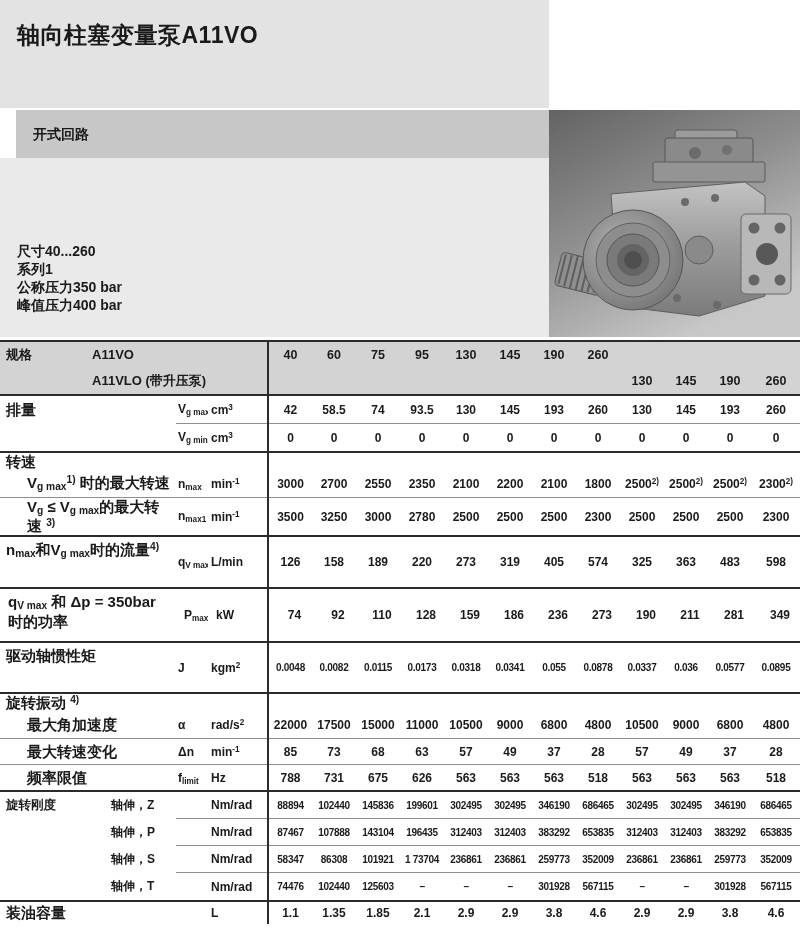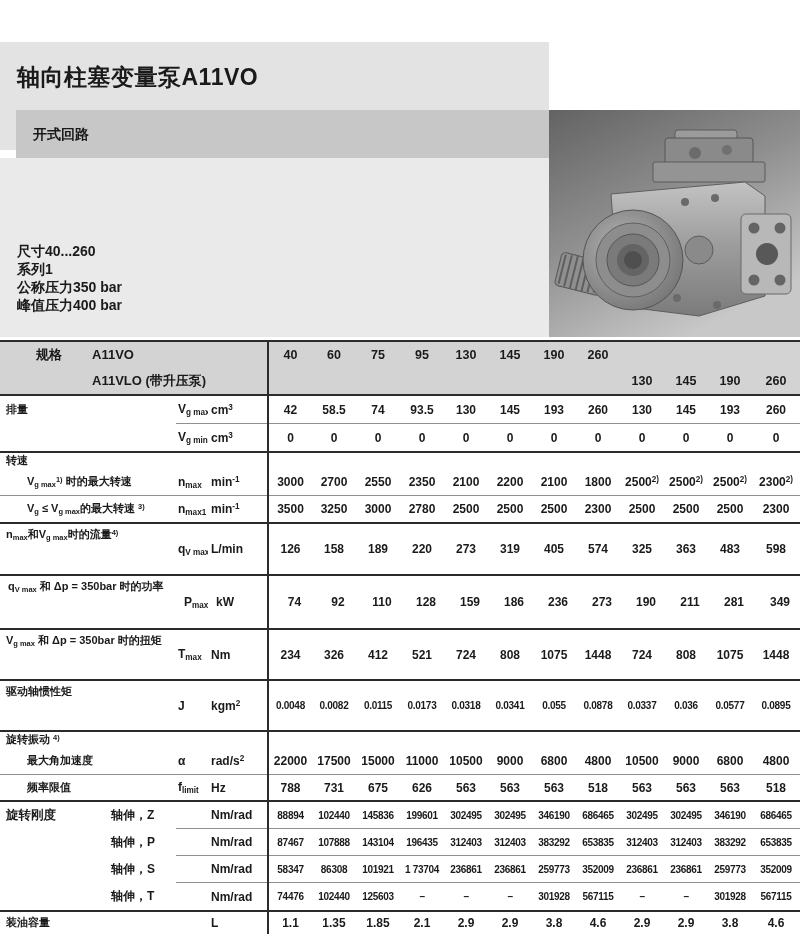--- a/index.html
+++ b/index.html
@@ -4,40 +4,40 @@
 <style>
   html,body{margin:0;padding:0;}
   body{
     width:800px;height:940px;position:relative;overflow:hidden;
     background:#ffffff;color:#1a1a1a;
     font-family:"Liberation Sans","DejaVu Sans",sans-serif;
   }
   sub{font-size:68%;vertical-align:-0.22em;letter-spacing:0;}
   sup{font-size:68%;vertical-align:0.45em;}
 
-  .band-title{position:absolute;left:0;top:0;width:549px;height:108px;background:#e3e3e3;margin-top:42px;}
+  .band-title{position:absolute;left:0;top:0;width:549px;height:108px;background:#e3e3e3;}
   .band-title h1{margin:0;padding:20px 0 0 17px;font-size:23px;font-weight:700;letter-spacing:.5px;}
 
   .band-circuit{position:absolute;left:16px;top:110px;width:549px;height:48px;background:#c7c7c7;}
   .band-circuit span{display:block;padding:16px 0 0 17px;font-size:14px;font-weight:700;}
 
   .band-info{position:absolute;left:0;top:158px;width:549px;height:179px;background:#eaeaea;}
   .spec-lines{position:absolute;left:17px;top:84px;font-size:14px;font-weight:700;line-height:18px;}
 
   .photo{position:absolute;left:549px;top:110px;width:251px;height:227px;}
 
   .tablewrap{position:absolute;left:0;top:340px;width:800px;}
   table{border-collapse:collapse;table-layout:fixed;width:800px;font-weight:700;border-top:2px solid #2b2b2b;}
   td{padding:0;vertical-align:middle;font-size:12px;overflow:hidden;white-space:nowrap;}
   tr.hdr td{background:#d3d3d3;}
   .hlab{padding-left:6px;}
-  .hcap{display:inline-block;width:86px;font-size:13px;text-align:center;}
+  .hcap{display:inline-block;width:86px;font-size:13px;}
   .hmodel{font-size:13px;}
   .hval{text-align:center;font-size:12.5px;}
-  .lab{padding-left:6px;padding-right:5px;font-size:11px;line-height:1.2;white-space:normal;}
+  .lab{padding-left:6px;padding-right:5px;font-size:15px;line-height:1.2;white-space:normal;}
   .lab.ind{padding-left:27px;}
   .sym{padding-left:2px;font-size:12px;}
   .unit{padding-left:3px;font-size:12px;}
   .val{text-align:center;font-size:12px;}
   tr.small .val{font-size:10px;letter-spacing:-0.3px;}
   .ssec{display:inline-block;width:111px;padding-left:6px;box-sizing:border-box;font-size:12.5px;}
   .shaft{font-size:12px;}
   td.vd{border-left:2px solid #2b2b2b;}
   tr.bt td{border-top:2px solid #2b2b2b;}
   tr.bi td{border-top:1px solid #8f8f8f;}
@@ -264,37 +264,20 @@
           <td class="val">128</td>
           <td class="val">159</td>
           <td class="val">186</td>
           <td class="val">236</td>
           <td class="val">273</td>
           <td class="val">190</td>
           <td class="val">211</td>
           <td class="val">281</td>
           <td class="val">349</td>
         </tr>
-        <tr class="bt rh45 tall">
-          <td class="lab">V<sub>g max</sub> 和 Δp = 350bar 时的扭矩</td>
-          <td class="sym">T<sub>max</sub></td>
-          <td class="unit">Nm</td>
-          <td class="val vd">234</td>
-          <td class="val">326</td>
-          <td class="val">412</td>
-          <td class="val">521</td>
-          <td class="val">724</td>
-          <td class="val">808</td>
-          <td class="val">1075</td>
-          <td class="val">1448</td>
-          <td class="val">724</td>
-          <td class="val">808</td>
-          <td class="val">1075</td>
-          <td class="val">1448</td>
-        </tr>
         <tr class="bt rh45 tall small">
           <td class="lab">驱动轴惯性矩</td>
           <td class="sym">J</td>
           <td class="unit">kgm<sup>2</sup></td>
           <td class="val vd">0.0048</td>
           <td class="val">0.0082</td>
           <td class="val">0.0115</td>
           <td class="val">0.0173</td>
           <td class="val">0.0318</td>
           <td class="val">0.0341</td>
@@ -320,20 +303,37 @@
           <td class="val">10500</td>
           <td class="val">9000</td>
           <td class="val">6800</td>
           <td class="val">4800</td>
           <td class="val">10500</td>
           <td class="val">9000</td>
           <td class="val">6800</td>
           <td class="val">4800</td>
         </tr>
         <tr class="bi rh25">
+          <td class="lab ind">最大转速变化</td>
+          <td class="sym">Δn</td>
+          <td class="unit">min<sup>-1</sup></td>
+          <td class="val vd">85</td>
+          <td class="val">73</td>
+          <td class="val">68</td>
+          <td class="val">63</td>
+          <td class="val">57</td>
+          <td class="val">49</td>
+          <td class="val">37</td>
+          <td class="val">28</td>
+          <td class="val">57</td>
+          <td class="val">49</td>
+          <td class="val">37</td>
+          <td class="val">28</td>
+        </tr>
+        <tr class="bi rh25">
           <td class="lab ind">频率限值</td>
           <td class="sym">f<sub>limit</sub></td>
           <td class="unit">Hz</td>
           <td class="val vd">788</td>
           <td class="val">731</td>
           <td class="val">675</td>
           <td class="val">626</td>
           <td class="val">563</td>
           <td class="val">563</td>
           <td class="val">563</td>

